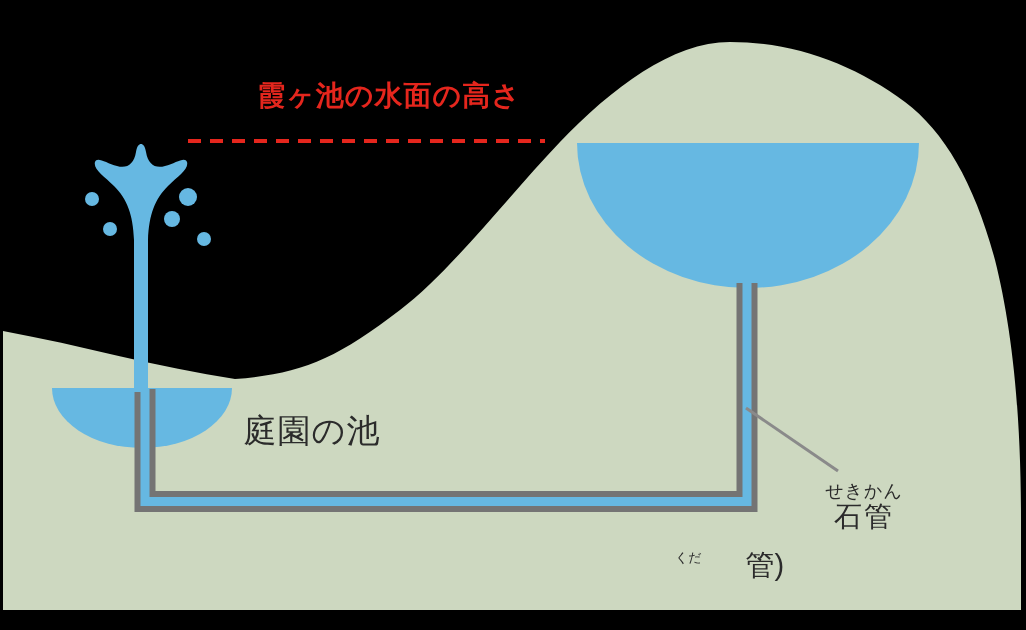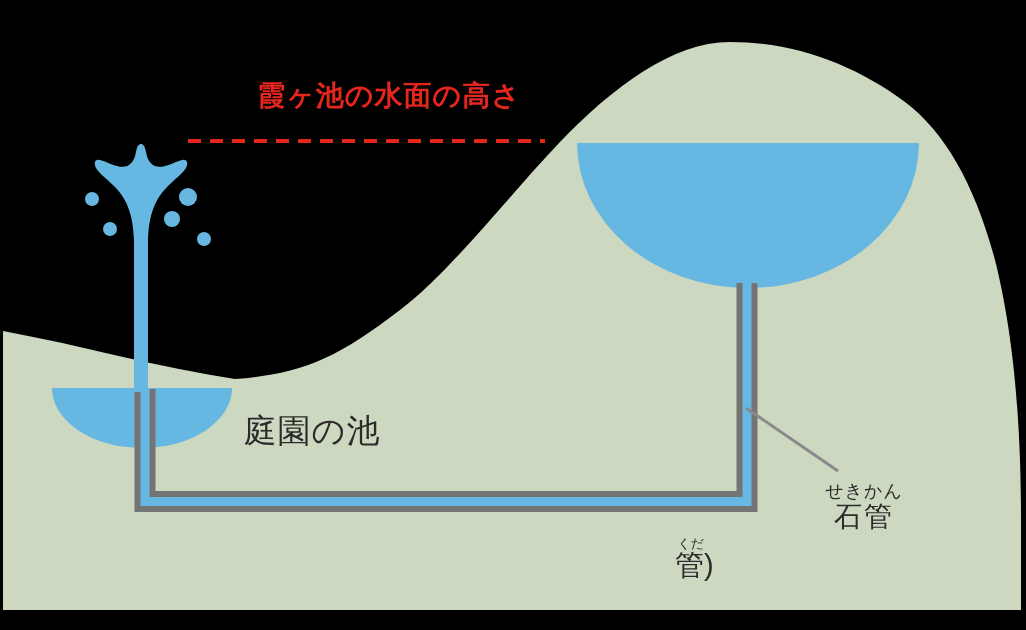--- a/index.html
+++ b/index.html
@@ -25,21 +25,21 @@
   }
   .kasumigaike-label{left:658px;top:187px;width:170px;font-size:33px;letter-spacing:2px;}
   .garden-pond-label{left:230px;top:414px;width:164px;font-size:33px;letter-spacing:1px;}
   .sekikan-ruby{left:780px;top:482px;width:168px;font-size:18px;letter-spacing:1px;}
   .sekikan{left:780px;top:503px;width:168px;font-size:28px;letter-spacing:2px;}
   .paren-line{
     position:absolute;left:675px;top:530px;width:380px;height:50px;
     display:flex;align-items:flex-end;justify-content:flex-start;
     color:var(--text,#2b2b2b);font-size:29px;line-height:1;white-space:nowrap;
   }
-  .ruby-col{display:inline-flex;flex-direction:column;align-items:flex-end;}
+  .ruby-col{display:inline-flex;flex-direction:row;align-items:flex-start;gap:44px;}
   .ruby-col .rt{font-size:13px;margin-bottom:1px;}
 </style>
 </head>
 <body>
 
 <div id="scene" style="--background: #000000; --land: #cdd8c0; --water: #66b8e2; --pipe: #747474; --leader: #8a8a8a; --red: #e5261d; --text: #2b2b2b;">
 
   <svg width="1026" height="630" viewBox="0 0 1026 630">
 
     <path d="M 3 331

